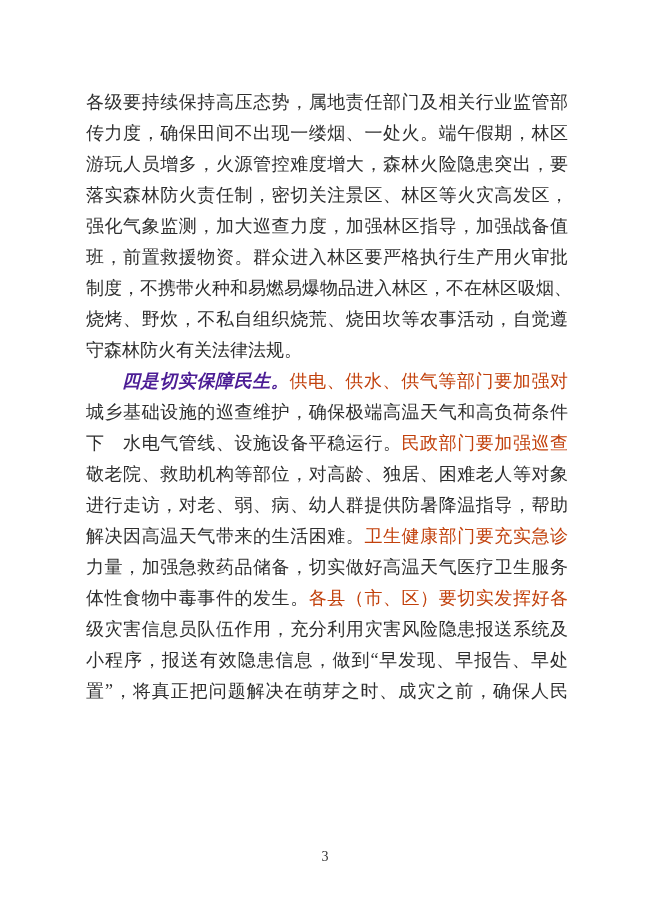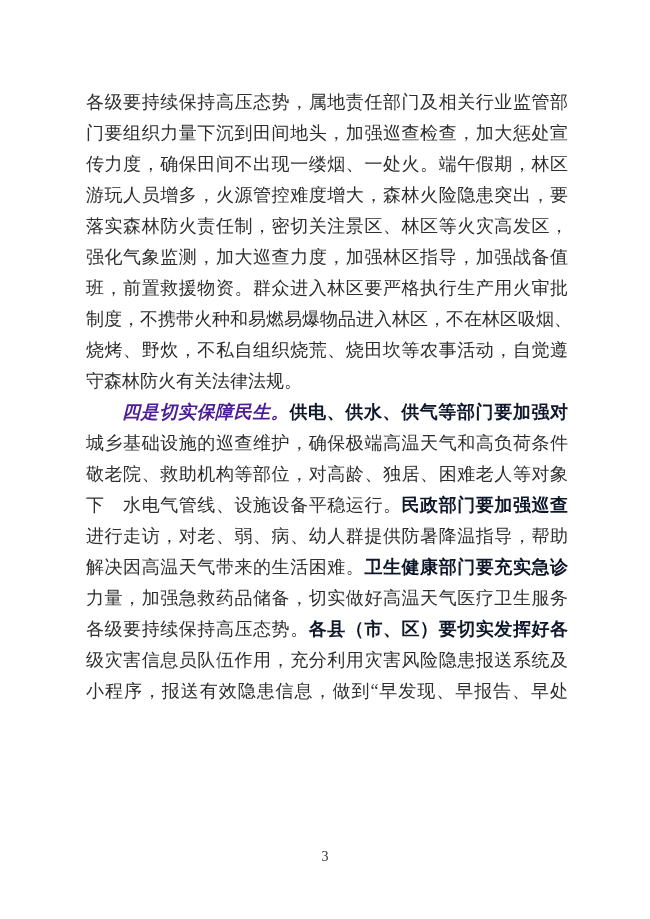--- a/index.html
+++ b/index.html
@@ -35,22 +35,22 @@
     text-justify: inter-character;
   }
   .line.indent {
     text-indent: 36px;
   }
   .run-normal {
     font-weight: 400;
     font-style: normal;
   }
   .run-bold {
-    font-weight: 700;
-    color: #0f172a;
+    font-weight: 400;
+    color: #c2410c;
   }
   .run-bold-italic {
     font-weight: 700;
     font-style: italic;
     color: #4c1d95;
   }
   .page-number {
     position: absolute;
     left: 0;
     top: 847px;
@@ -60,34 +60,34 @@
     color: #333333;
     line-height: 20px;
   }
 </style>
 </head>
 <body>
 
 <div class="page">
   <div class="doc-body">
       <div class="line just"><span class="run-normal">各级要持续保持高压态势，属地责任部门及相关行业监管部</span></div>
-      <div class="line just"><span class="run-normal">门要组织力量下沉到田间地头，加强巡查检查，加大惩处宣</span></div>
       <div class="line just"><span class="run-normal">传力度，确保田间不出现一缕烟、一处火。端午假期，林区</span></div>
       <div class="line just"><span class="run-normal">游玩人员增多，火源管控难度增大，森林火险隐患突出，要</span></div>
       <div class="line just"><span class="run-normal">落实森林防火责任制，密切关注景区、林区等火灾高发区，</span></div>
       <div class="line just"><span class="run-normal">强化气象监测，加大巡查力度，加强林区指导，加强战备值</span></div>
       <div class="line just"><span class="run-normal">班，前置救援物资。群众进入林区要严格执行生产用火审批</span></div>
       <div class="line just"><span class="run-normal">制度，不携带火种和易燃易爆物品进入林区，不在林区吸烟、</span></div>
       <div class="line just"><span class="run-normal">烧烤、野炊，不私自组织烧荒、烧田坎等农事活动，自觉遵</span></div>
       <div class="line"><span class="run-normal">守森林防火有关法律法规。</span></div>
       <div class="line just indent"><span class="run-bold-italic">四是切实保障民生。</span><span class="run-bold">供电、供水、供气等部门要加强对</span></div>
       <div class="line just"><span class="run-normal">城乡基础设施的巡查维护，确保极端高温天气和高负荷条件</span></div>
+      <div class="line just"><span class="run-normal">下　水电气管线、设施设备平稳运行。</span><span class="run-bold">民政部门要加强巡查</span></div>
       <div class="line just"><span class="run-normal">敬老院、救助机构等部位，对高龄、独居、困难老人等对象</span></div>
-      <div class="line just"><span class="run-normal">下　水电气管线、设施设备平稳运行。</span><span class="run-bold">民政部门要加强巡查</span></div>
       <div class="line just"><span class="run-normal">进行走访，对老、弱、病、幼人群提供防暑降温指导，帮助</span></div>
       <div class="line just"><span class="run-normal">解决因高温天气带来的生活困难。</span><span class="run-bold">卫生健康部门要充实急诊</span></div>
       <div class="line just"><span class="run-normal">力量，加强急救药品储备，切实做好高温天气医疗卫生服务</span></div>
-      <div class="line just"><span class="run-normal">各级要持续保持高压态势。</span><span class="run-bold">各县（市、区）要切实发挥好各</span></div>
+      <div class="line just"><span class="run-normal">体性食物中毒事件的发生。</span><span class="run-bold">各县（市、区）要切实发挥好各</span></div>
       <div class="line just"><span class="run-normal">级灾害信息员队伍作用，充分利用灾害风险隐患报送系统及</span></div>
       <div class="line just"><span class="run-normal">小程序，报送有效隐患信息，做到“早发现、早报告、早处</span></div>
+      <div class="line just"><span class="run-normal">置”，将真正把问题解决在萌芽之时、成灾之前，确保人民</span></div>
     </div>
   <div class="page-number">3</div>
 </div>
 
 </body></html>

